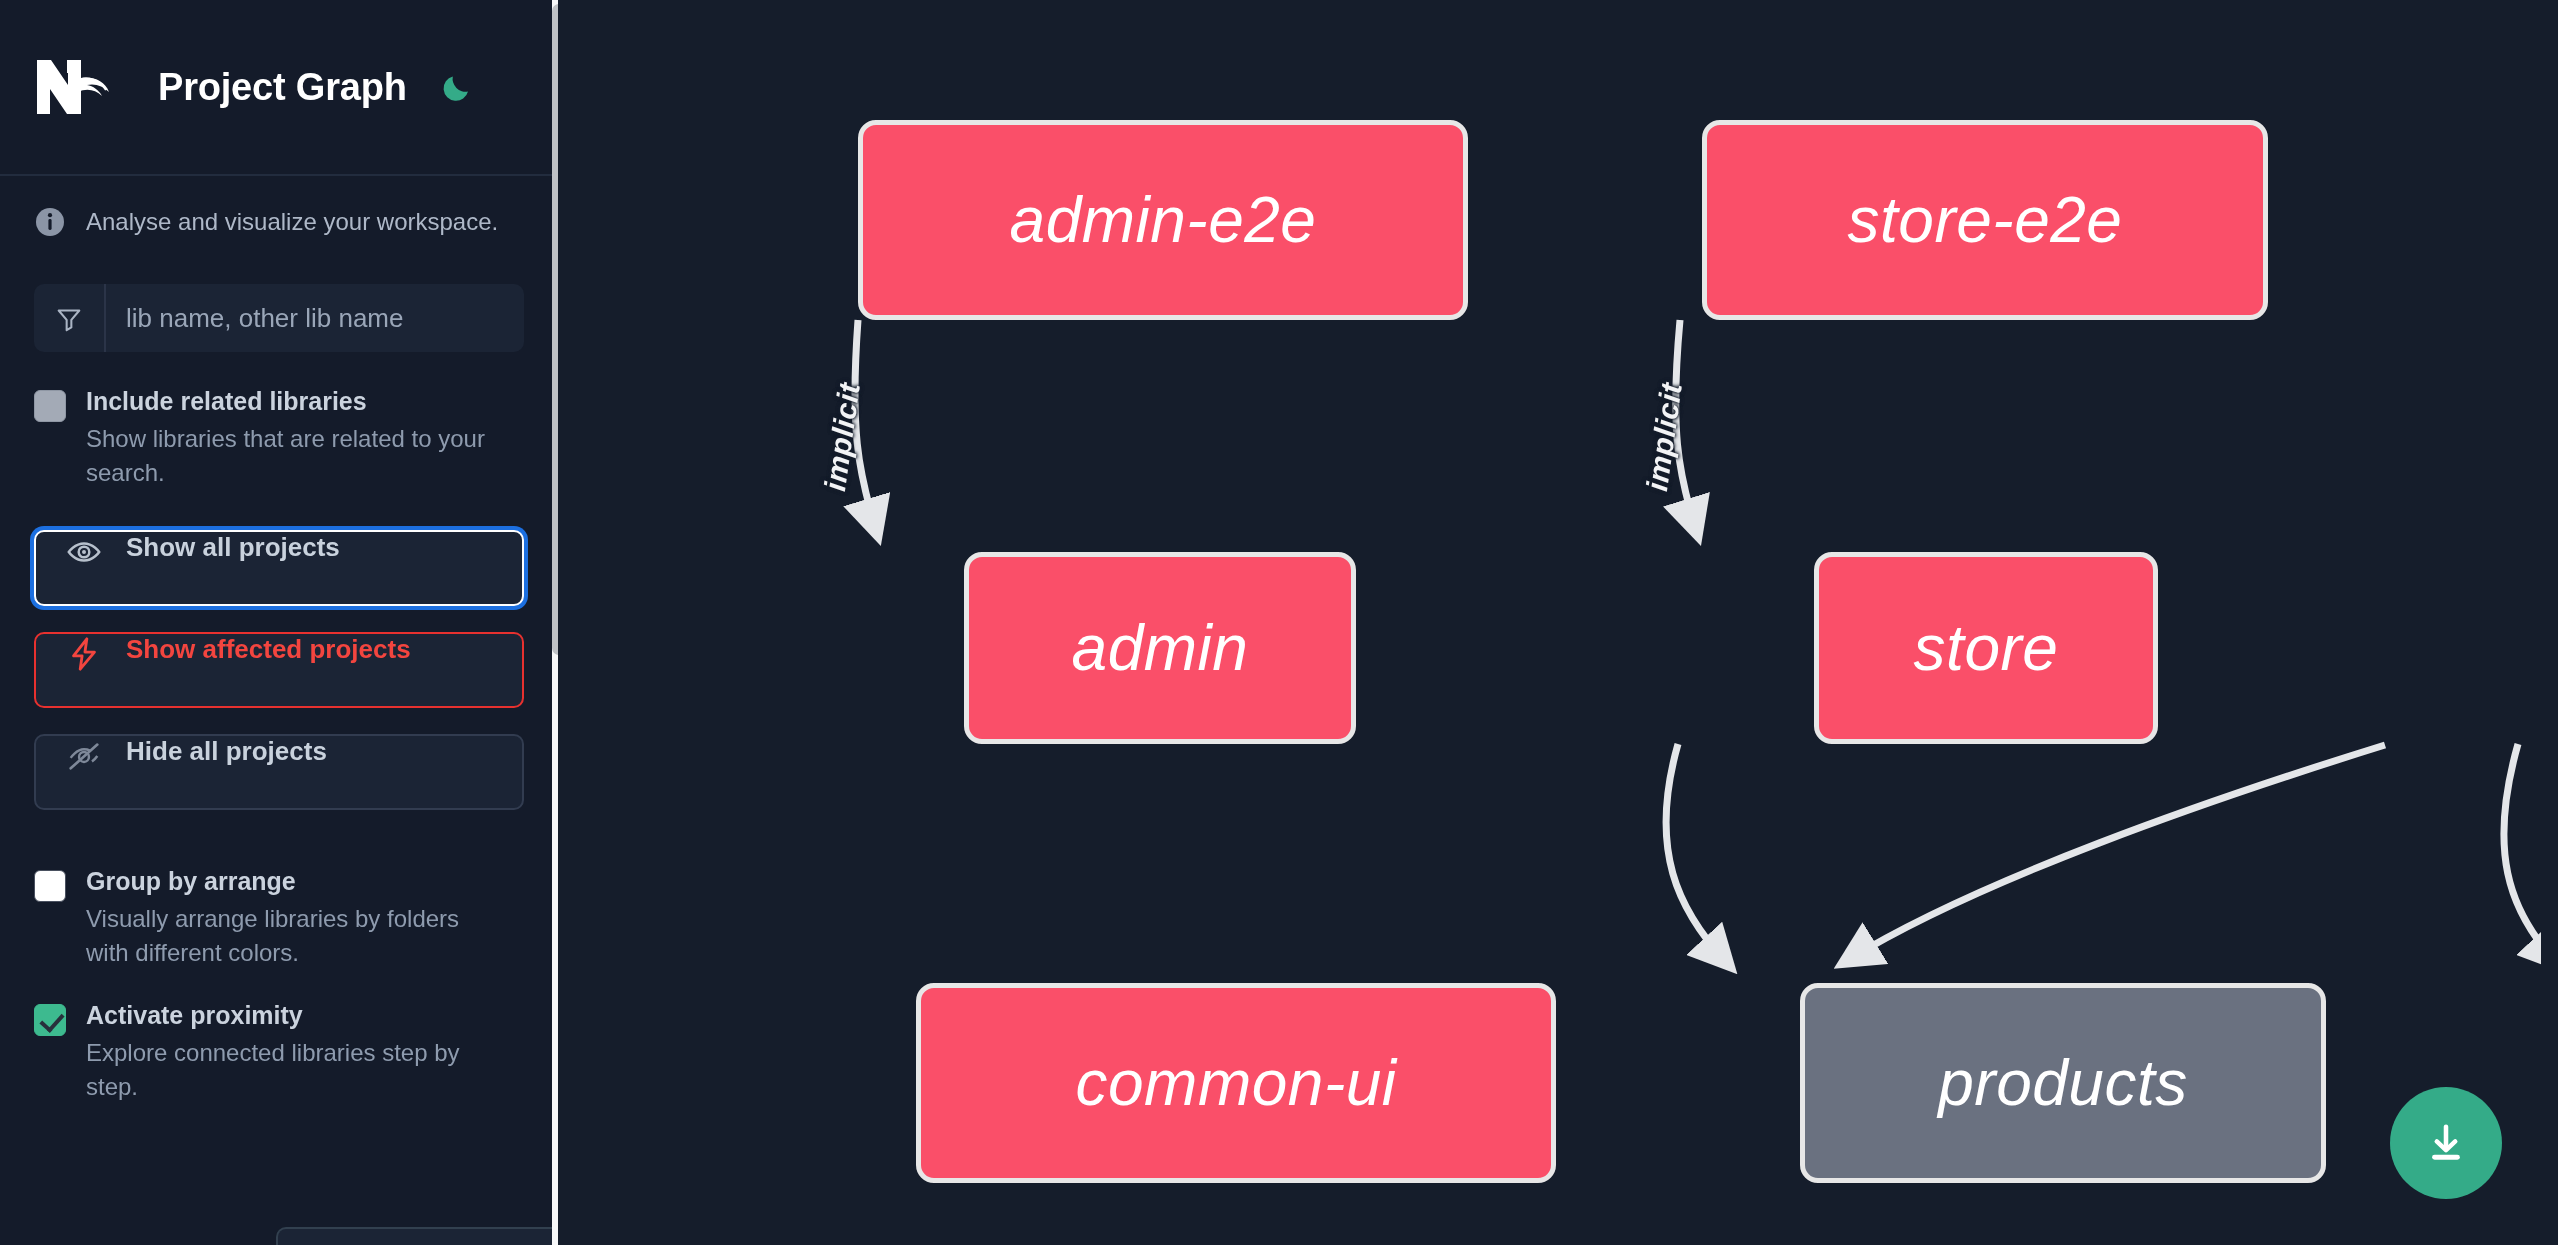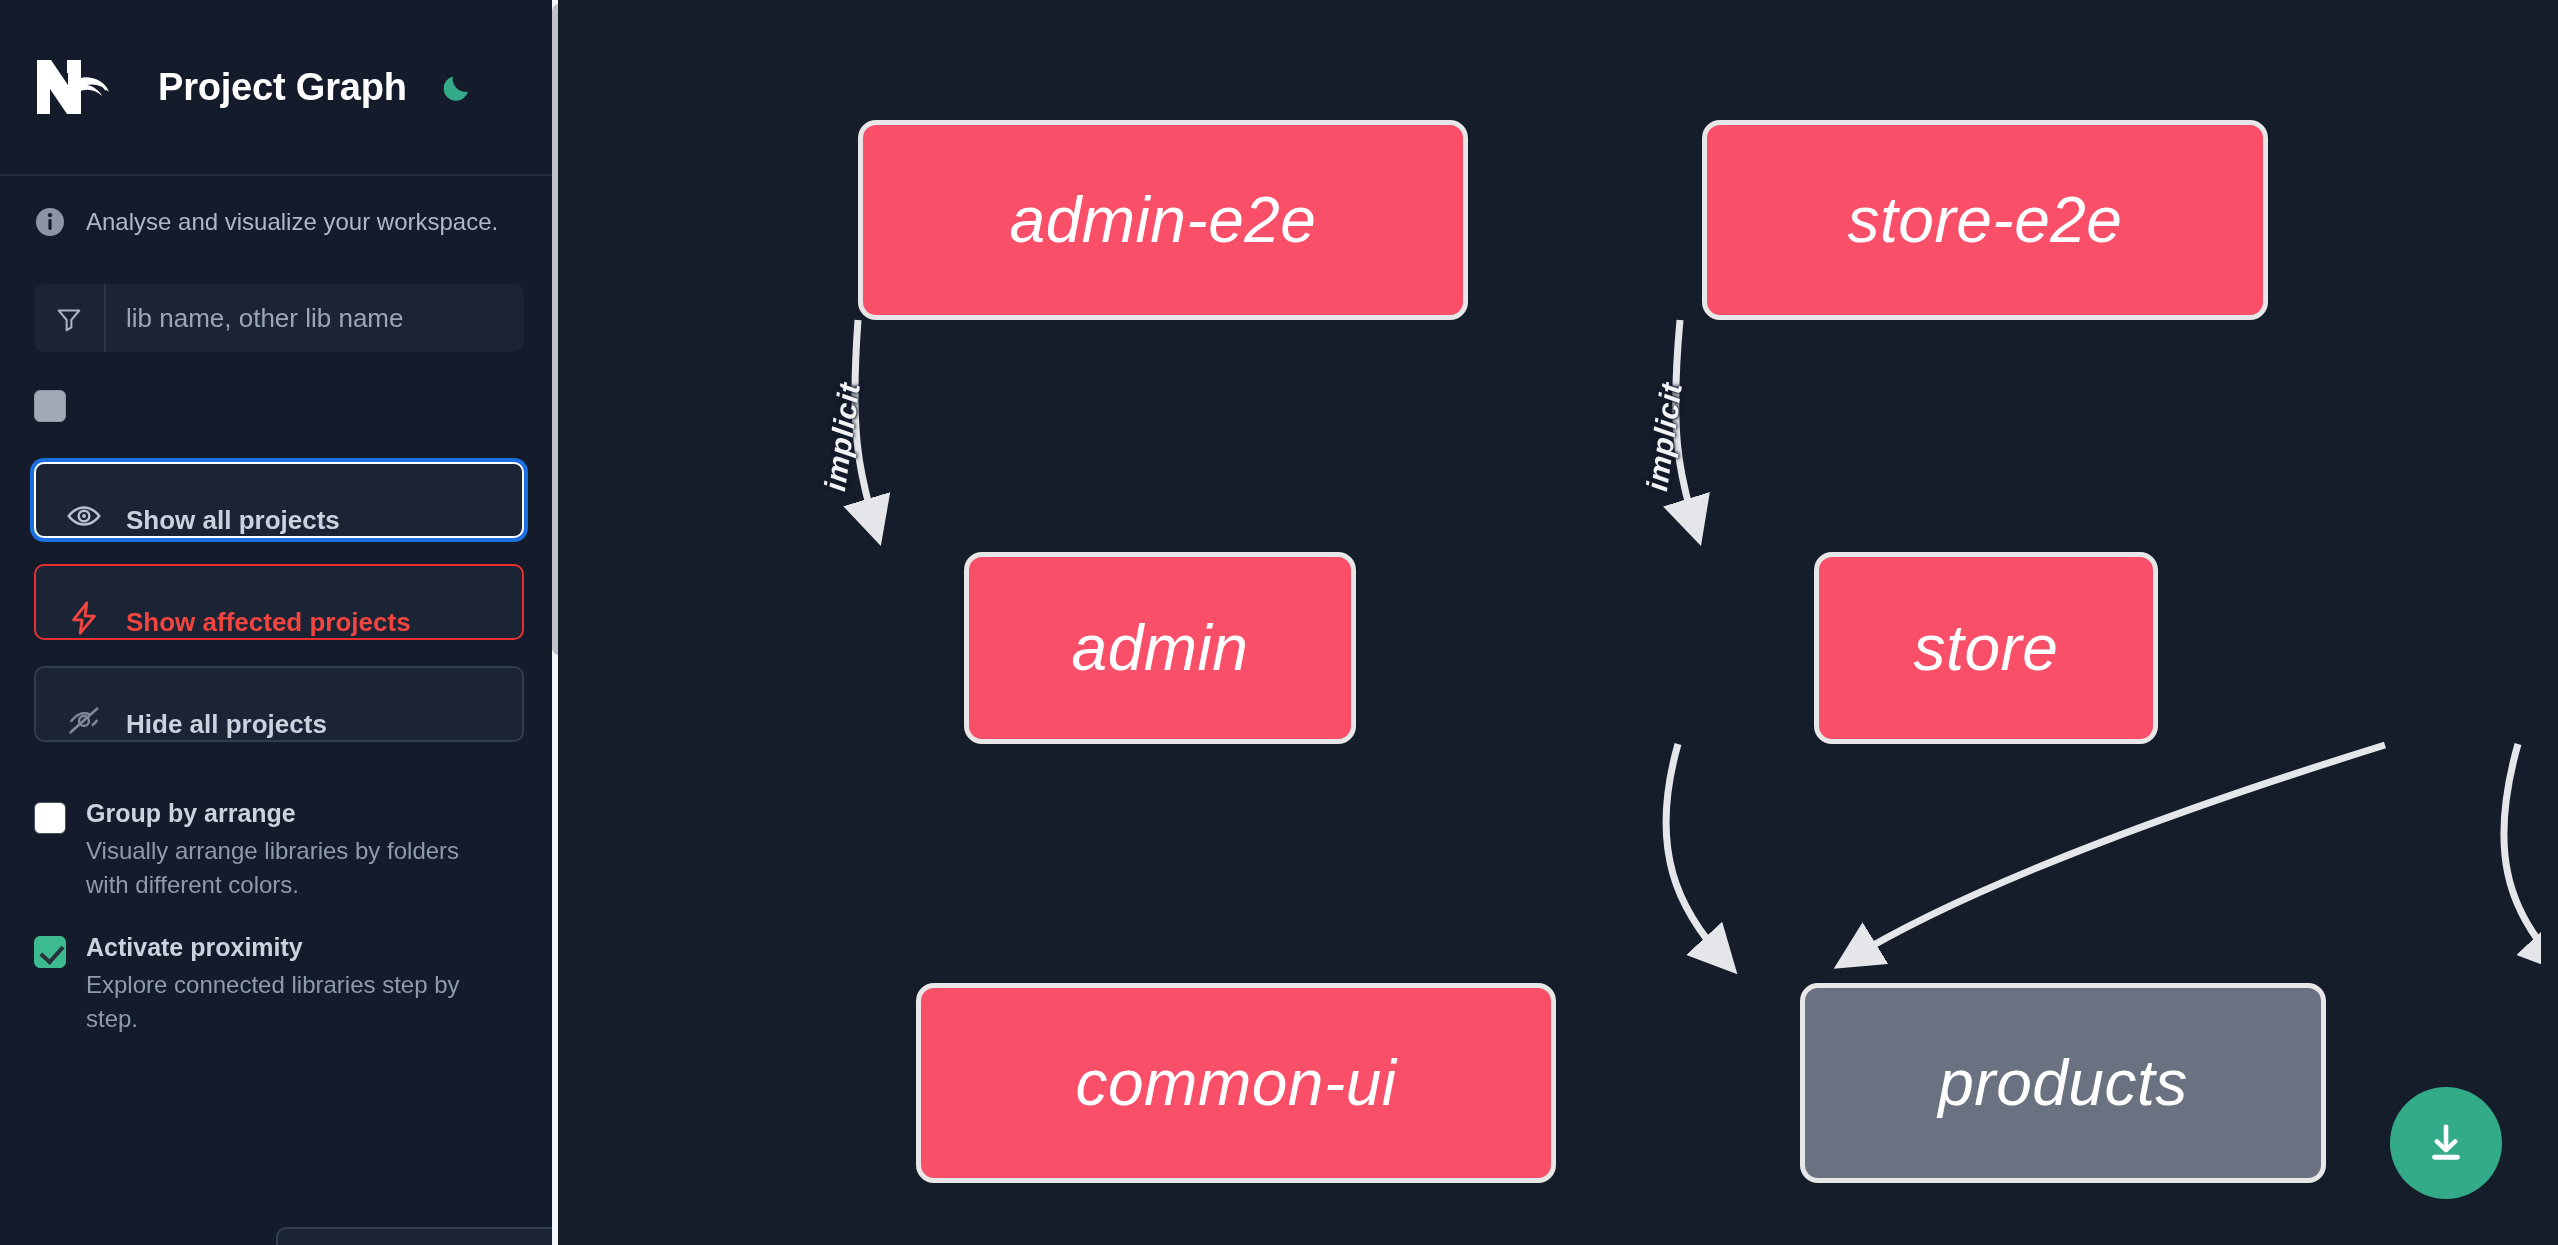--- a/index.html
+++ b/index.html
@@ -103,21 +103,21 @@
   }
   .check-desc {
     font-size: 24px; color: #8e9bae;
     line-height: 1.42; margin-top: 6px;
     max-width: 420px;
   }
 
   .btn-stack { padding: 40px 34px 0 34px; }
   .gbtn {
     position: relative;
-    display: flex; align-items: flex-end;
+    display: flex; align-items: flex-start;
     height: 76px;
     border-radius: 10px;
     background: #1b2435;
     margin-bottom: 26px;
     padding: 0 28px;
     cursor: pointer;
     border: 2px solid transparent;
   }
   .gbtn .gicon { width: 40px; height: 40px; flex: 0 0 40px; display:flex; align-items:center; justify-content:center; }
   .gbtn .glabel { margin-left: 22px; font-size: 26px; font-weight: 700; color: #c9d2dd; white-space: nowrap; }
@@ -253,20 +253,24 @@
           <svg viewBox="0 0 32 32" width="30" height="30" aria-hidden="true">
             <path fill="none" stroke="#aab4c4" stroke-width="2.2" stroke-linejoin="round" d="M5 8h22l-8.5 10v8l-5 3v-11z"></path>
           </svg>
         </span>
         <input class="search-input" type="text" placeholder="lib name, other lib name" style="">
       </div>
     </div>
 
     <div class="check-row">
       <span class="cbox gray"></span>
+      <span class="check-texts">
+        <span class="check-label">Include related libraries</span>
+        <span class="check-desc" style="display:block;">Show libraries that are related to your search.</span>
+      </span>
     </div>
 
     <div class="btn-stack">
       <div class="gbtn focus-blue">
         <span class="gicon">
           <svg viewBox="0 0 40 40" width="38" height="38" aria-hidden="true">
             <path fill="none" stroke="#b7c0cc" stroke-width="2.6" d="M4 20s6-9 16-9 16 9 16 9-6 9-16 9S4 20 4 20z"></path>
             <circle cx="20" cy="20" r="5.6" fill="none" stroke="#b7c0cc" stroke-width="2.6"></circle>
             <circle cx="20" cy="20" r="2.1" fill="#b7c0cc"></circle>
           </svg>

